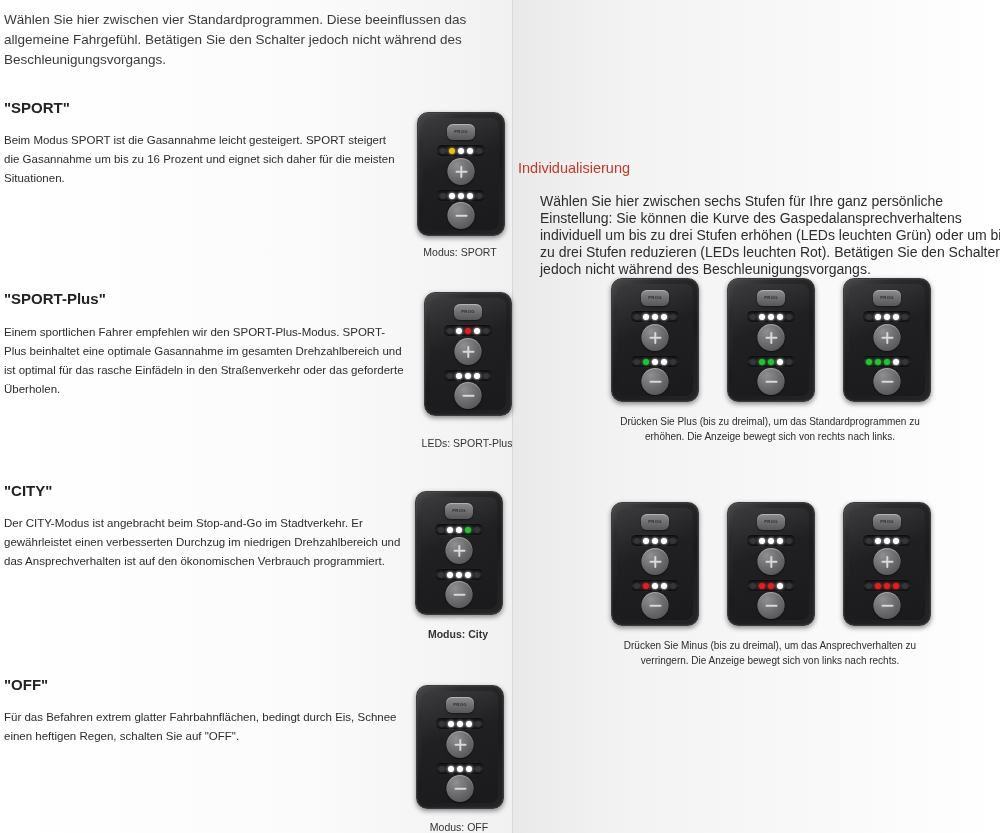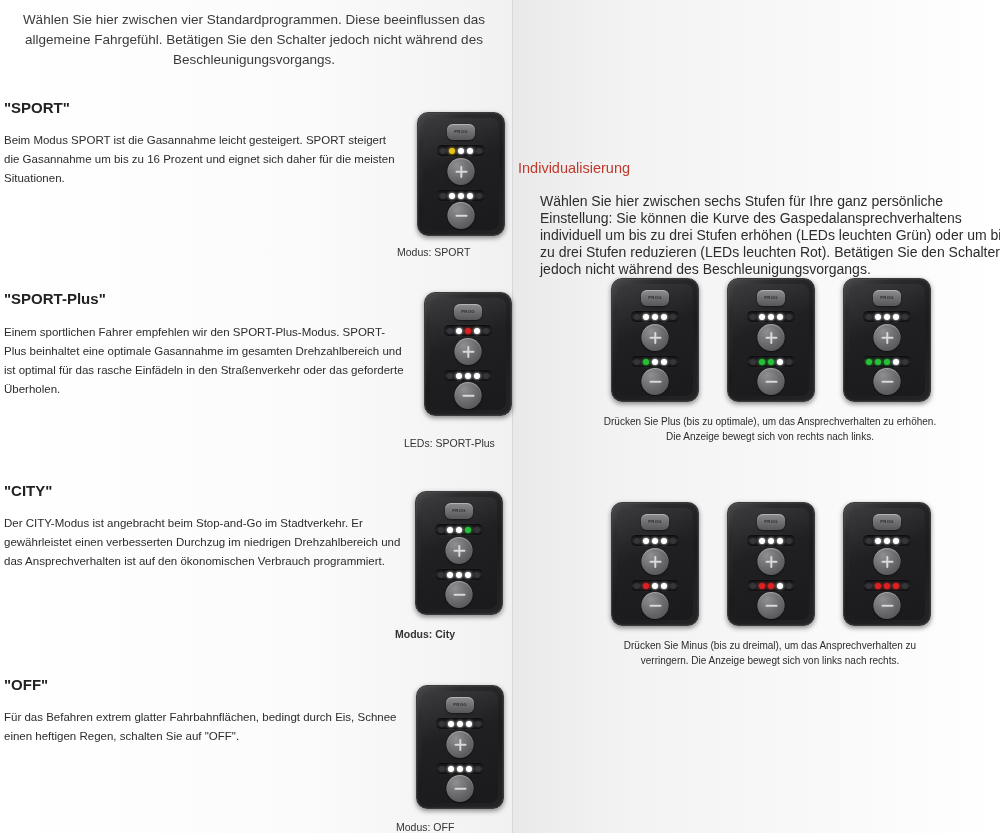--- a/index.html
+++ b/index.html
@@ -13,26 +13,26 @@
   }
   .page{position:relative;width:1000px;height:833px;}
 
   
   .left-col{position:absolute;left:0;top:0;width:513px;height:833px;
     background:linear-gradient(to right,#ffffff 0%,#fbfbfb 60%,#f1f1f1 100%);}
   .right-col{position:absolute;left:513px;top:0;width:487px;height:833px;
     background:linear-gradient(to right,#e9e9e9 0%,#f2f2f2 20%,#fafafa 70%,#ffffff 100%);}
   .divider{position:absolute;left:512px;top:0;width:1px;height:833px;background:#d8d8d8;}
 
-  .intro{position:absolute;left:4px;top:10px;width:500px;font-size:13.5px;line-height:20px;color:#3a3a3a;text-align:center;}
+  .intro{position:absolute;left:4px;top:10px;width:500px;font-size:13.5px;line-height:20px;color:#3a3a3a;}
 
   h2.section{position:absolute;font-size:15px;font-weight:bold;color:#222;margin:0;}
   p.body{position:absolute;font-size:11.5px;line-height:19px;color:#2c2c2c;margin:0;}
 
-  .caption{position:absolute;font-size:10.5px;color:#333;text-align:left;}
+  .caption{position:absolute;font-size:10.5px;color:#333;text-align:center;}
 
   
   .device{position:absolute;width:86px;height:122px;border-radius:11px;
     background:linear-gradient(145deg,#4a4a4c 0%,#2c2c2e 18%,#1b1b1d 55%,#242426 100%);
     box-shadow:0 2px 5px rgba(0,0,0,.45), inset 0 0 2px rgba(255,255,255,.18);
     border:1px solid #3a3a3c;}
   .device .inner{position:absolute;left:5px;top:5px;right:5px;bottom:5px;border-radius:8px;
     background:linear-gradient(160deg,#3b3b3d 0%,#202022 40%,#1a1a1c 100%);}
   .prog{position:absolute;left:50%;top:6px;transform:translateX(-50%);
     width:28px;height:16px;border-radius:6px;
@@ -252,21 +252,21 @@
       <div class="ledrow bottom">
           <span class="led green"></span>
           <span class="led green"></span>
           <span class="led green"></span>
           <span class="led white"></span>
           <span class="led off"></span>
         </div>
       <div class="btn minus"></div>
     </div>
   </div>
-  <div class="hint" style="left:600px;top:414px;width:340px;">Drücken Sie Plus (bis zu optimale), um das Ansprechverhalten zu erhöhen. Die Anzeige bewegt sich von rechts nach links.</div>
+  <div class="hint" style="left:600px;top:414px;width:340px;">Drücken Sie Plus (bis zu dreimal), um das Standardprogrammen zu erhöhen. Die Anzeige bewegt sich von rechts nach links.</div>
 
   <div class="device" style="left:611px;top:502px;">
     <div class="inner">
       <div class="prog">
           <span>PROG</span>
         </div>
       <div class="ledrow top">
           <span class="led off"></span>
           <span class="led white"></span>
           <span class="led white"></span>

